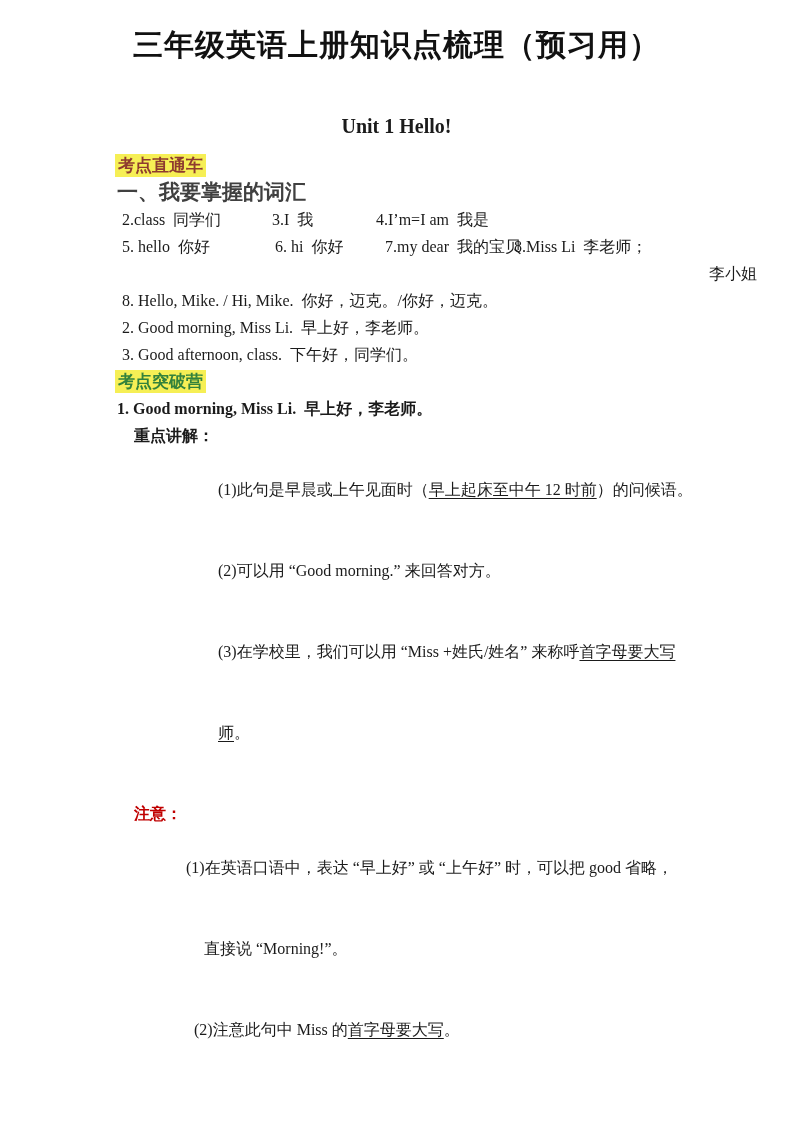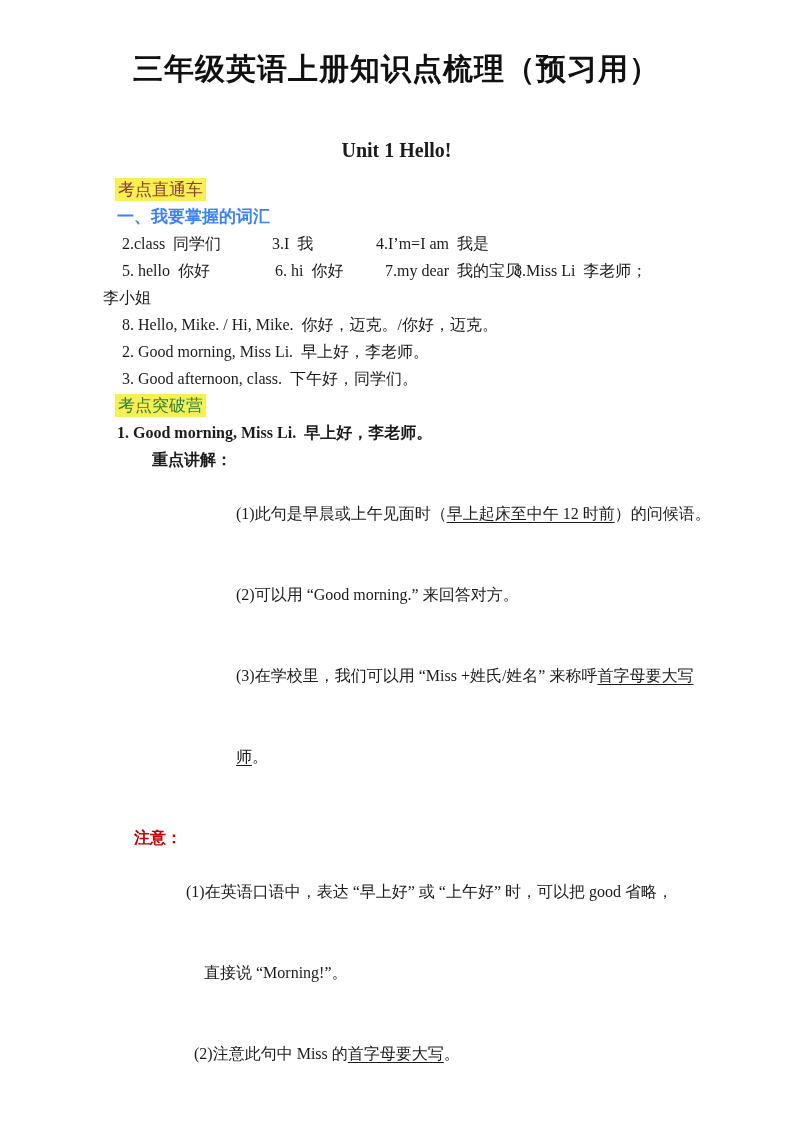--- a/index.html
+++ b/index.html
@@ -2,48 +2,48 @@
 <html><head>
 <meta charset="utf-8">
 <style>
   html,body{margin:0;padding:0;}
   body{
     width:793px;height:1122px;background:#ffffff;overflow:hidden;
     color:#1b1b1b;font-family:"Liberation Serif","DejaVu Serif",serif;
   }
   .page{position:relative;width:793px;height:1122px;background:#fff;}
   .title{
-    margin:49px 0 0;text-align:center;font-size:30px;line-height:40px;
+    margin:25px 0 0;text-align:center;font-size:30px;line-height:40px;
     font-weight:bold;letter-spacing:1px;
     font-family:"Liberation Sans","DejaVu Sans",sans-serif;color:#111;
   }
   .unit{
     margin:49px 0 0;text-align:center;font-size:20px;line-height:24px;
     font-weight:bold;font-family:"Liberation Serif","DejaVu Serif",serif;
   }
   .content{margin:14px 36px 0 117px;font-size:16px;}
   .line{line-height:27px;white-space:pre;}
   .badge-line{line-height:27px;margin-left:-2px;}
   .hl{background:#f6ef55;padding:2px 3px;}
-  .badge{font-family:"Liberation Sans","DejaVu Sans",sans-serif;font-weight:normal;font-size:17px;}
+  .badge{font-family:"Liberation Sans","DejaVu Sans",sans-serif;font-weight:bold;font-size:17px;}
   .b1{color:#8e3b2f}
   .b2{color:#33823c}
   .blue-h{
-    color:#3b82f6;font-weight:bold;font-size:17px;line-height:27px;white-space:pre;
+    color:#404040;font-weight:bold;font-size:21px;line-height:27px;white-space:pre;
     font-family:Liberation Serif, serif;
   }
   .vrow{display:flex;padding-left:5px;line-height:27px;white-space:pre;}
   .vr1-0{width:147px}.vr1-1{width:150px}.vr1-2{width:104px}
   .vr2-0{width:153px}.vr2-1{width:110px}.vr2-2{width:129px}
-  .outdent{margin-left:-14px;}
+  .outdent{margin-left:-14px;text-align:right;}
   .indent{padding-left:5px;}
   .pt-head{font-weight:bold;line-height:27px;white-space:pre;}
   .row{display:flex;padding-left:17px;line-height:27px;position:relative;}
   .lbl{font-weight:bold;white-space:pre;flex:0 0 auto;}
-  .lbl-w{width:84px;margin-left:18px;}
+  .lbl-w{width:84px;}
   .lbl-notice{width:52px;color:#c00000;}
   .cnt{white-space:pre;}
   .cline{line-height:27px;white-space:pre;}
   .u{text-decoration:underline;text-underline-offset:3px;}
   .nind1{padding-left:18px;}
   .nind2{padding-left:8px;}
 </style>
 </head>
 <body>
 

